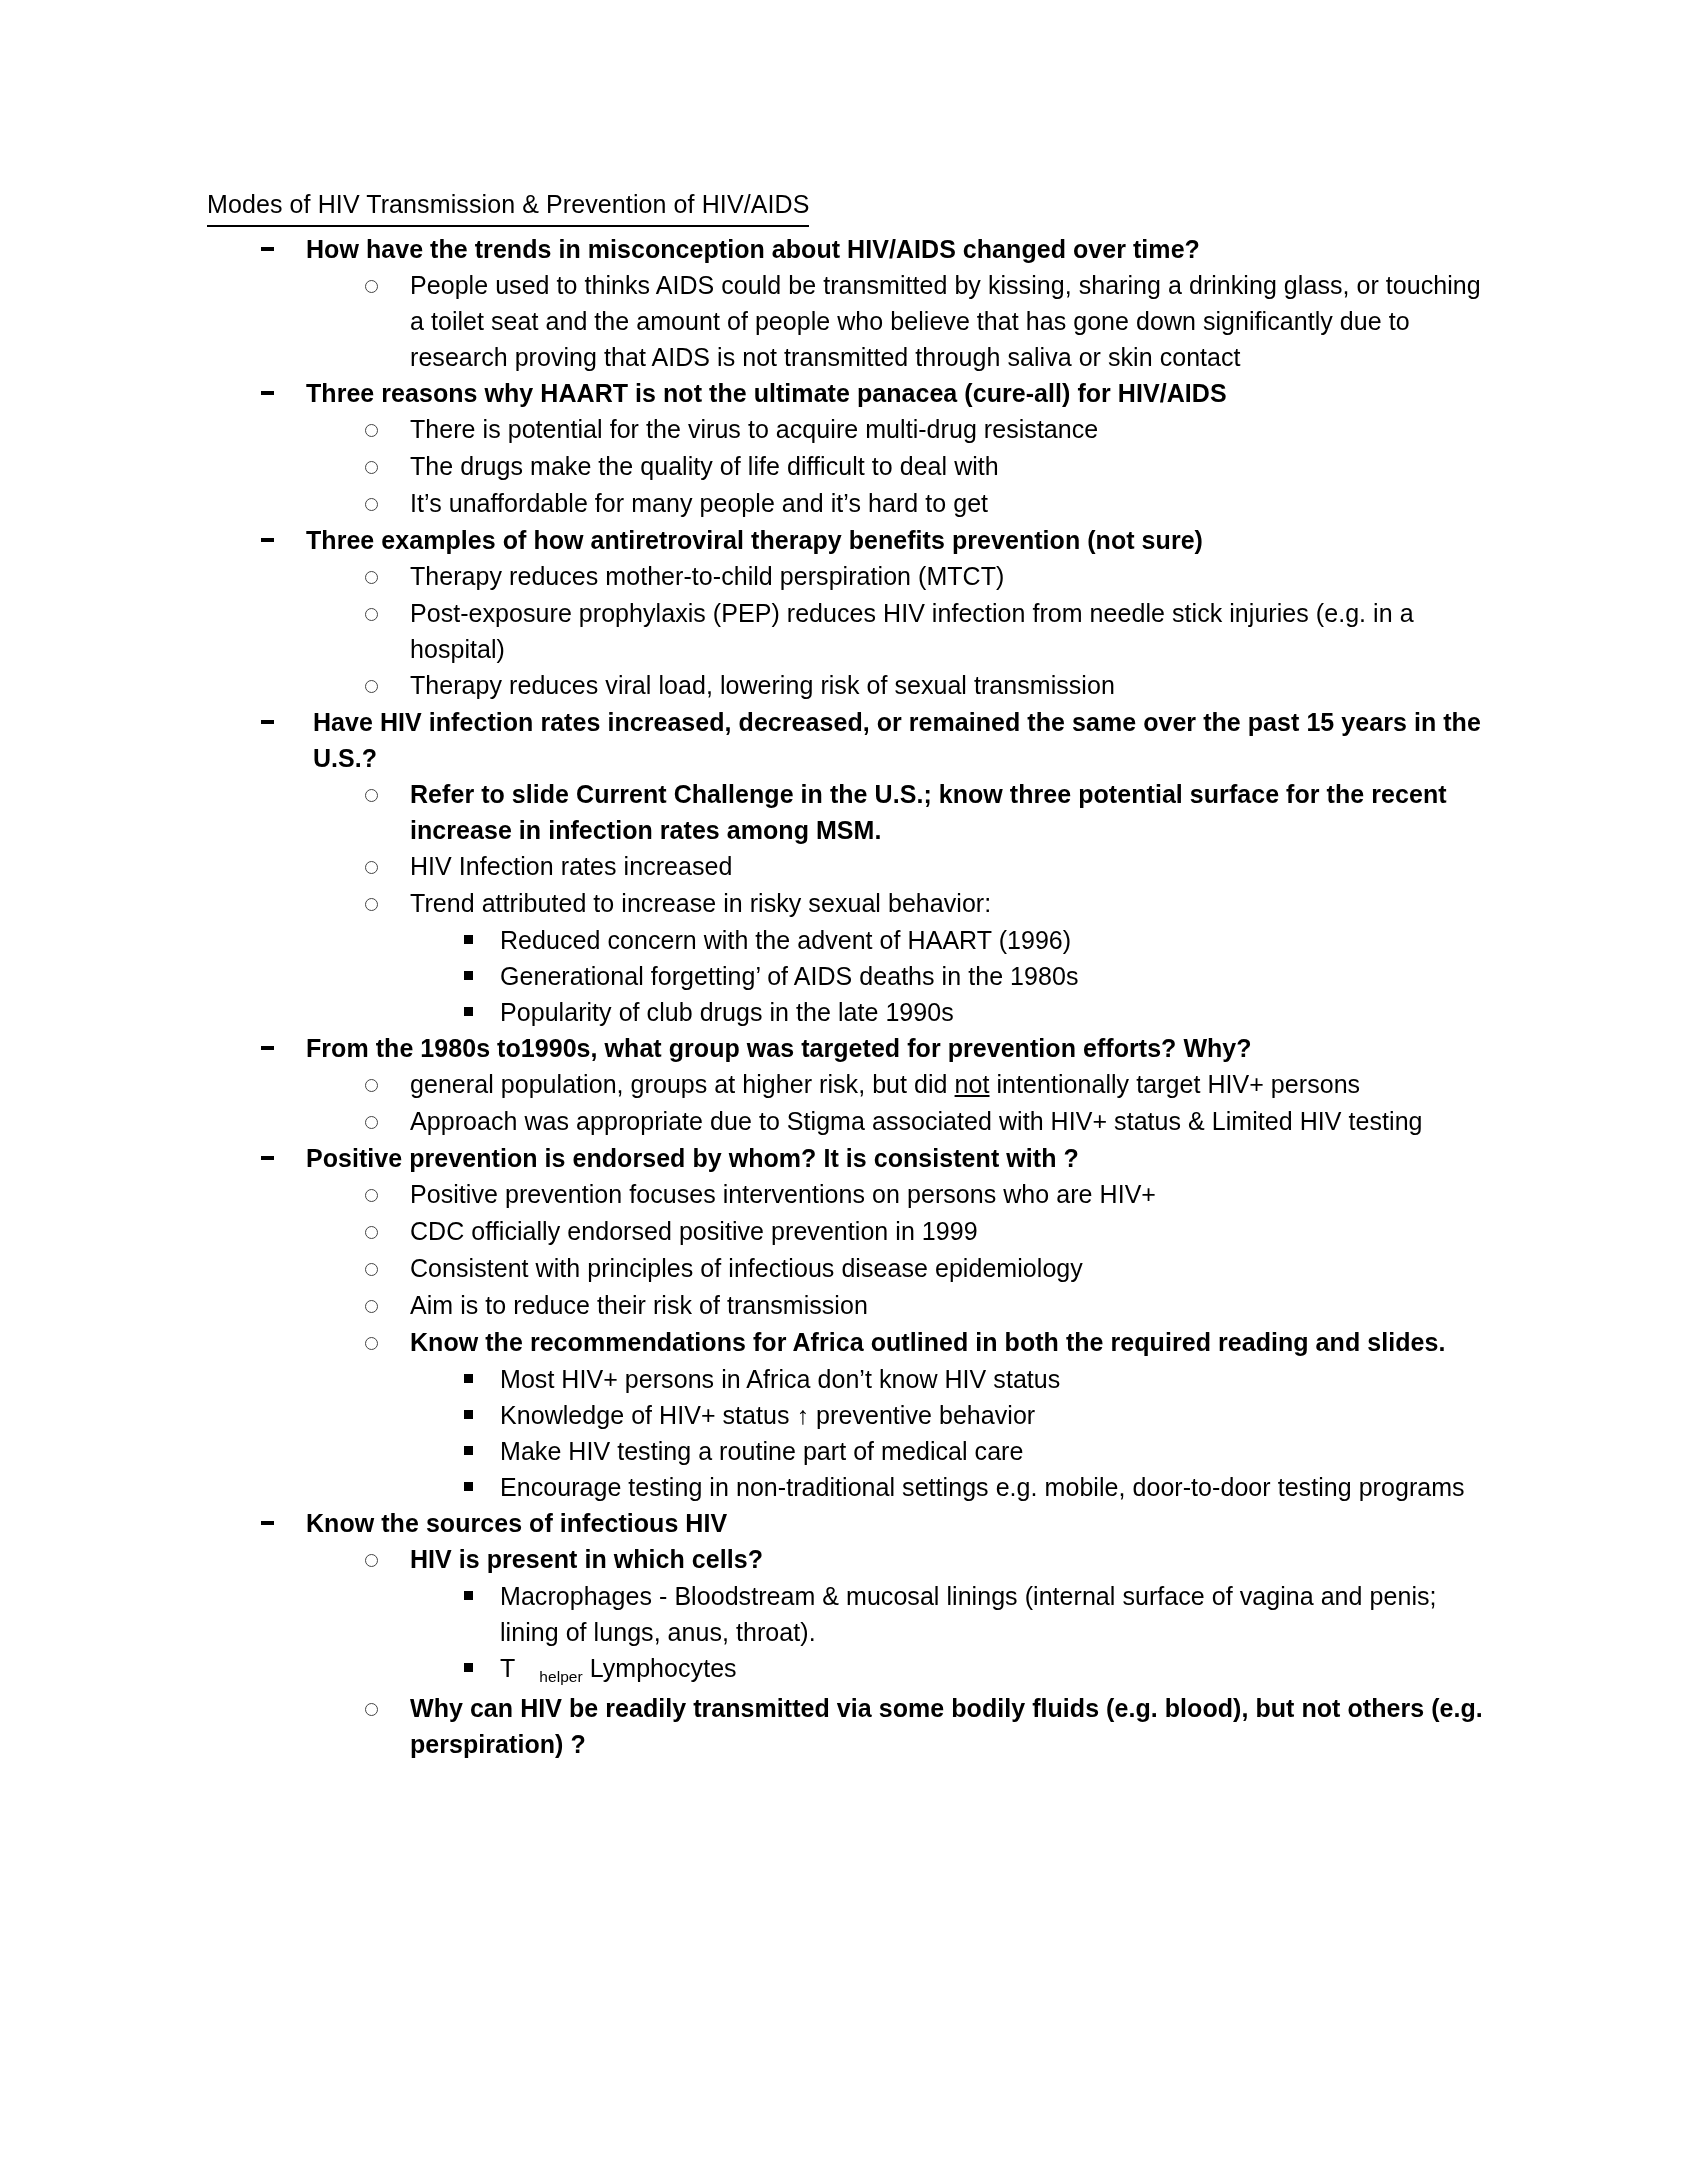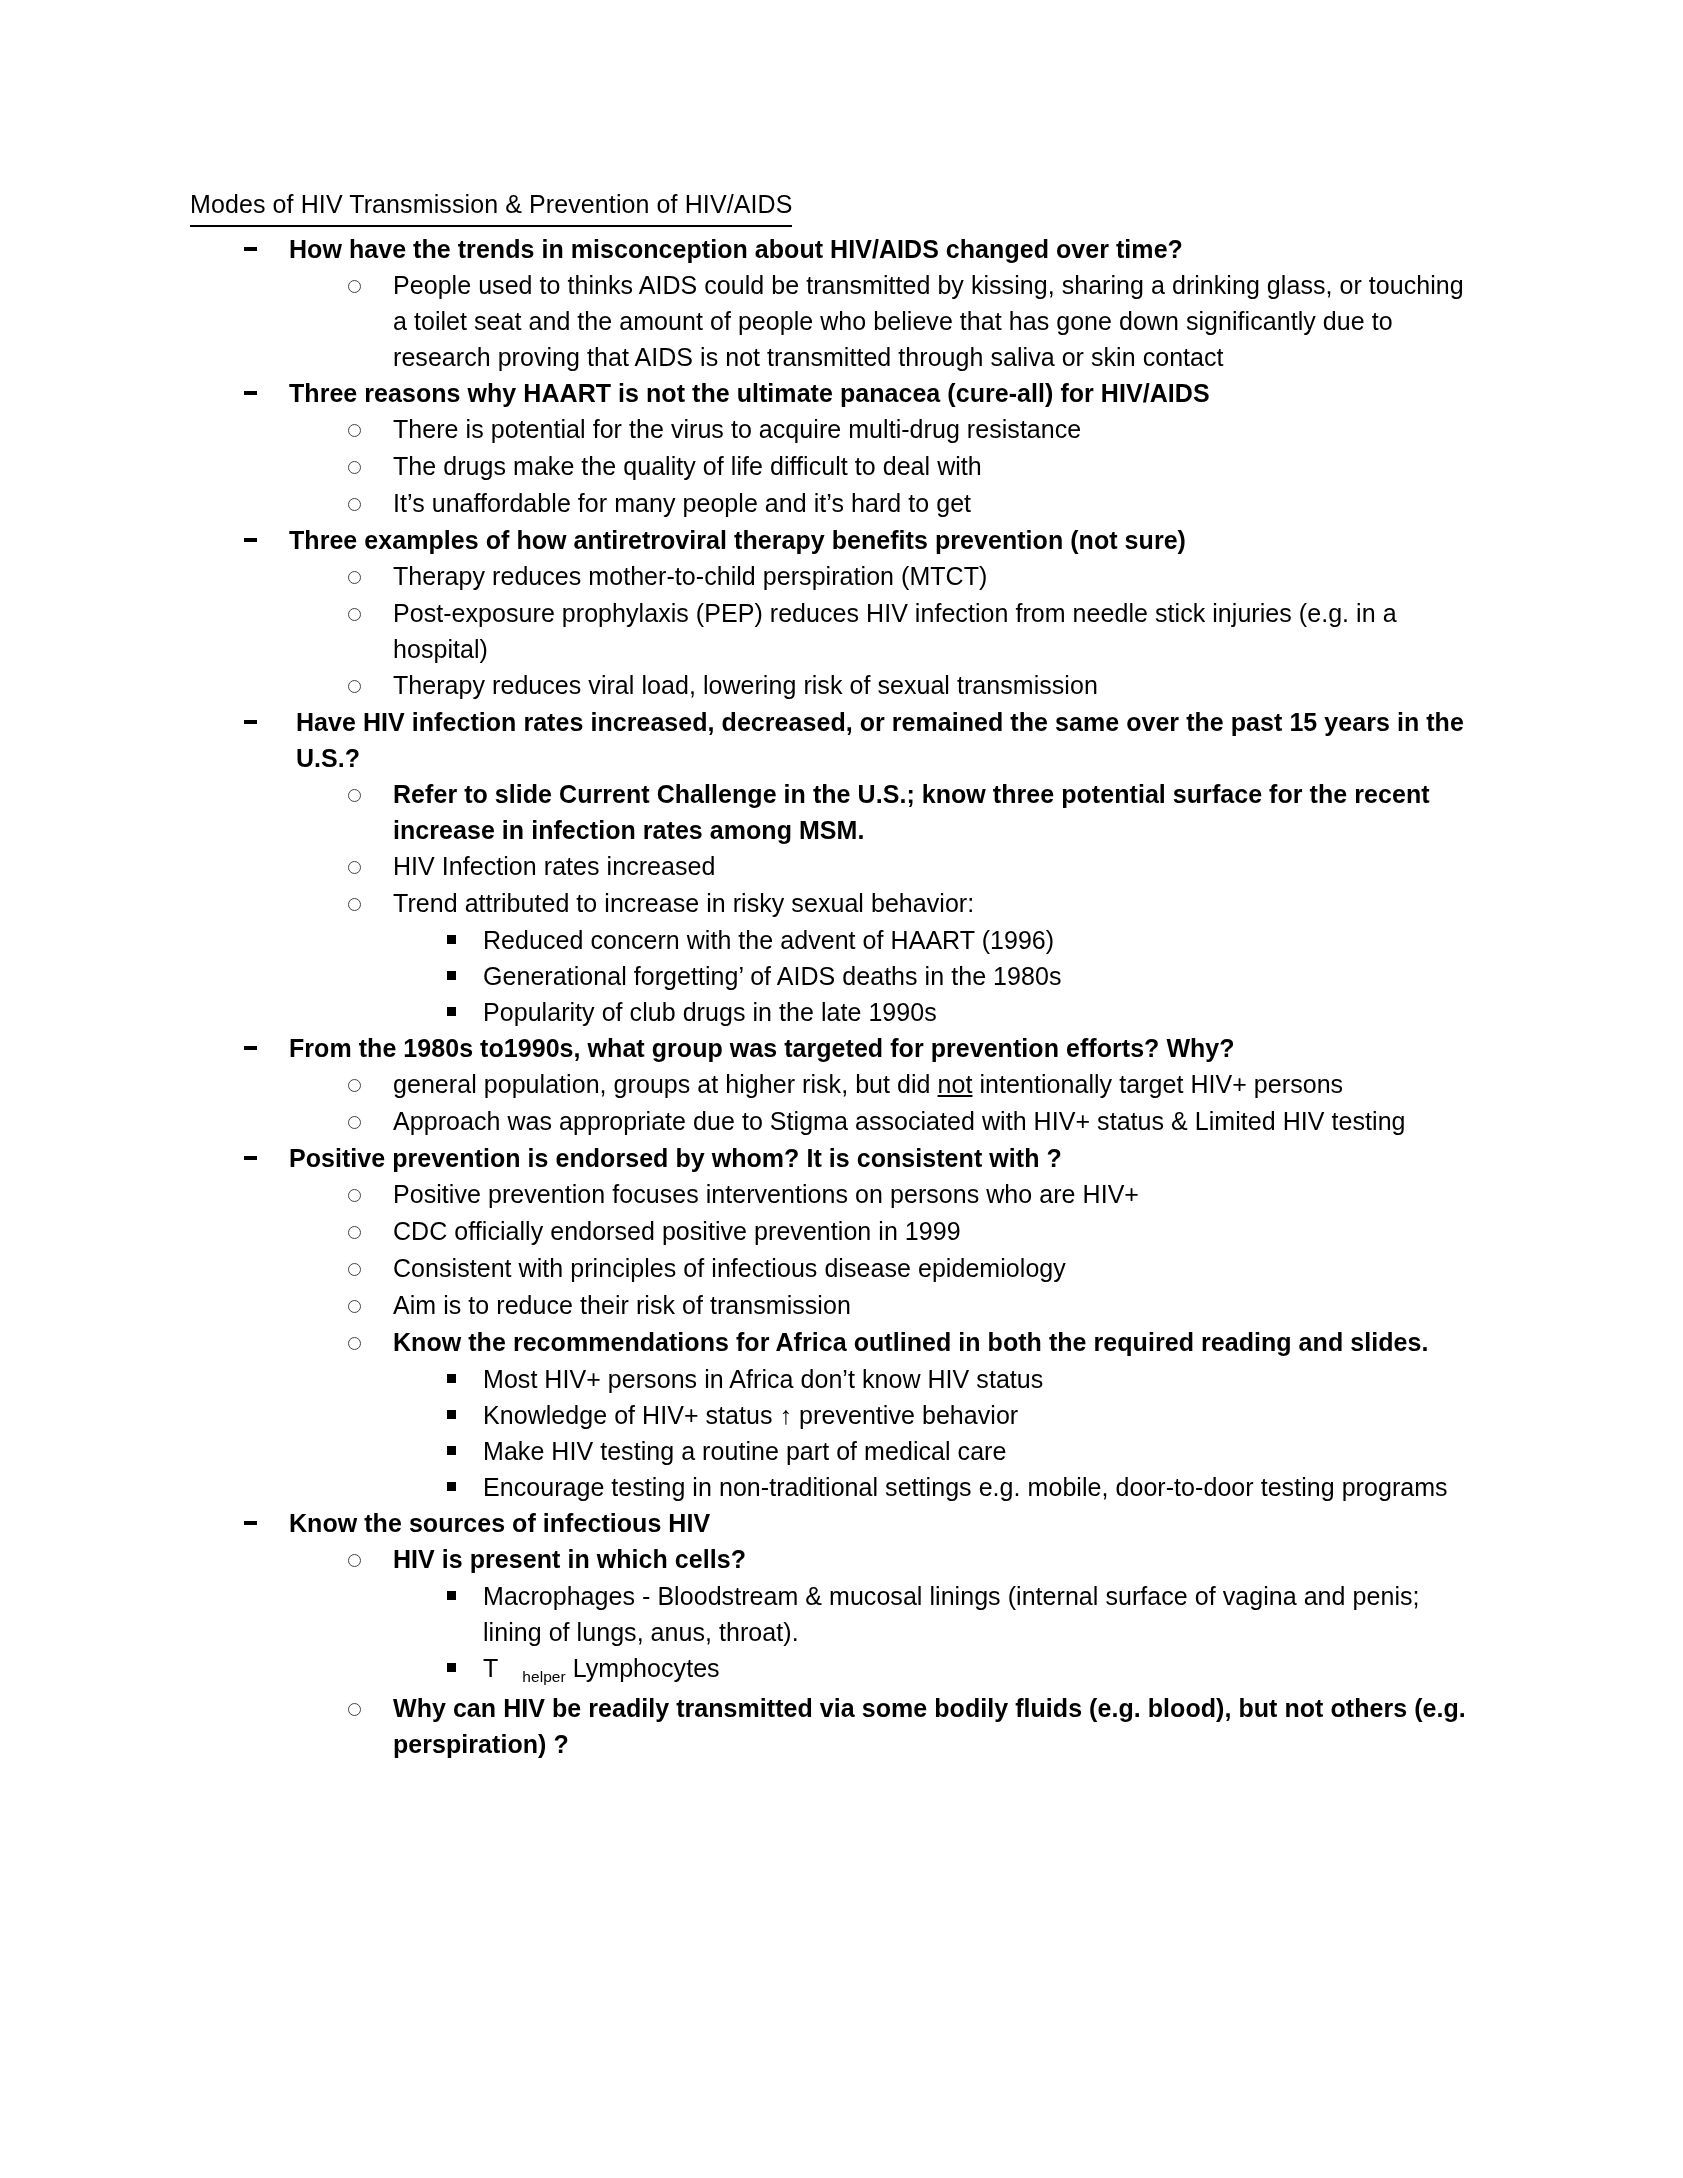--- a/index.html
+++ b/index.html
@@ -11,21 +11,21 @@
     width: 1683px;
     height: 2178px;
     background: #ffffff;
     position: relative;
     font-family: "Liberation Sans", sans-serif;
     color: #000000;
     overflow: hidden;
   }
   .doc-body {
     position: absolute;
-    left: 190px;
+    left: 207px;
     top: 184px;
     width: 1277px;
   }
 
   
   .doc-title {
     font-size: 25px;
     line-height: 40px;
     font-weight: normal;
     letter-spacing: 0.1px;

